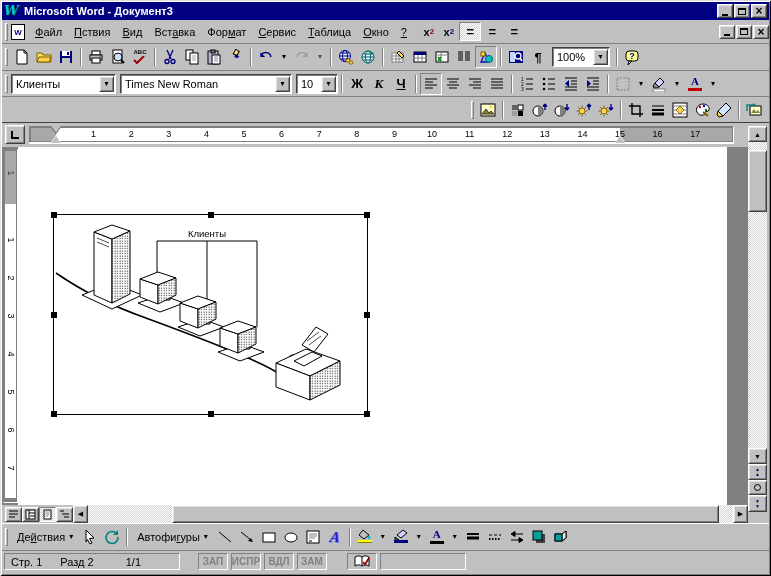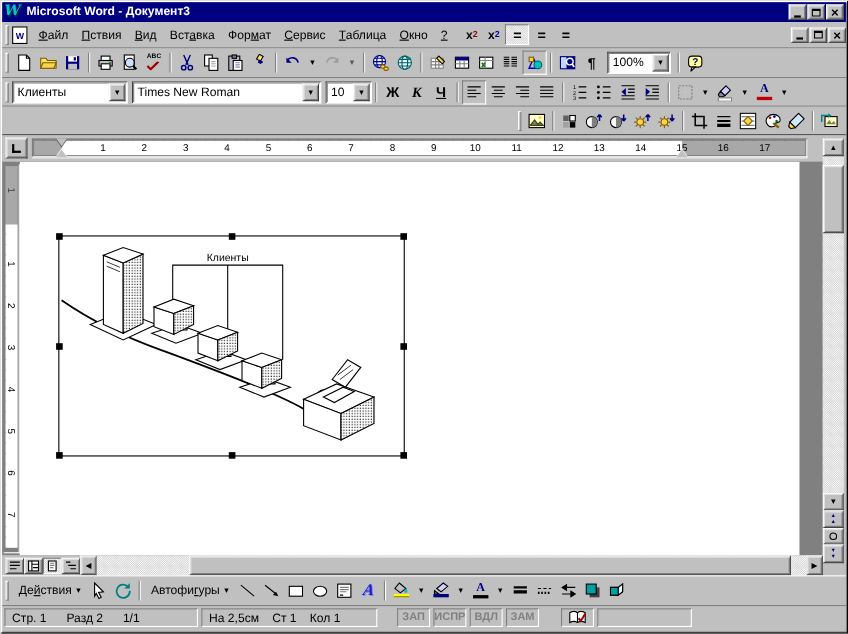--- a/index.html
+++ b/index.html
@@ -841,26 +841,21 @@
           <polygon points="9,5 13,2 13,9 9,12" fill="#e0f8f8" stroke="#000"></polygon>
           <rect x="2" y="5" width="7" height="7" fill="#00a0a0" stroke="#000"></rect>
         </svg>
       </span>
   </div>
 
   <div class="abs statusbar">
     <span class="spanel sunk" style="width:176px;">
       <span>Стр. 1</span>
       <span>Разд 2</span>
-      <span style="">1/1</span>
-    </span>
-    <span class="spanel sunk" style="width:160px;gap:12px;">
-      <span>На 2,5см</span>
-      <span>Ст 1</span>
-      <span>Кол 1</span>
+      <span style="margin-left:14px;">1/1</span>
     </span>
     <span style="width:12px;"></span>
 
       <span class="mode sunk">ЗАП</span>
 
       <span class="mode sunk">ИСПР</span>
 
       <span class="mode sunk">ВДЛ</span>
 
       <span class="mode sunk">ЗАМ</span>

